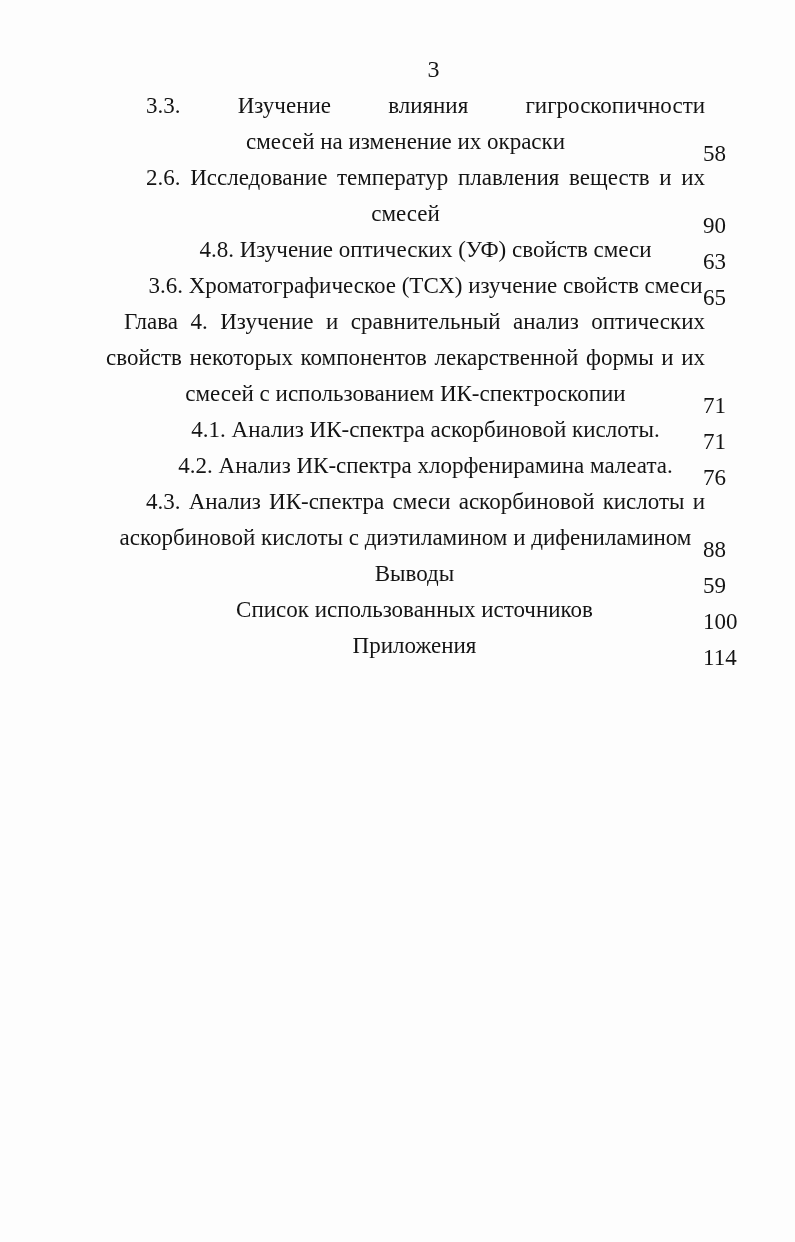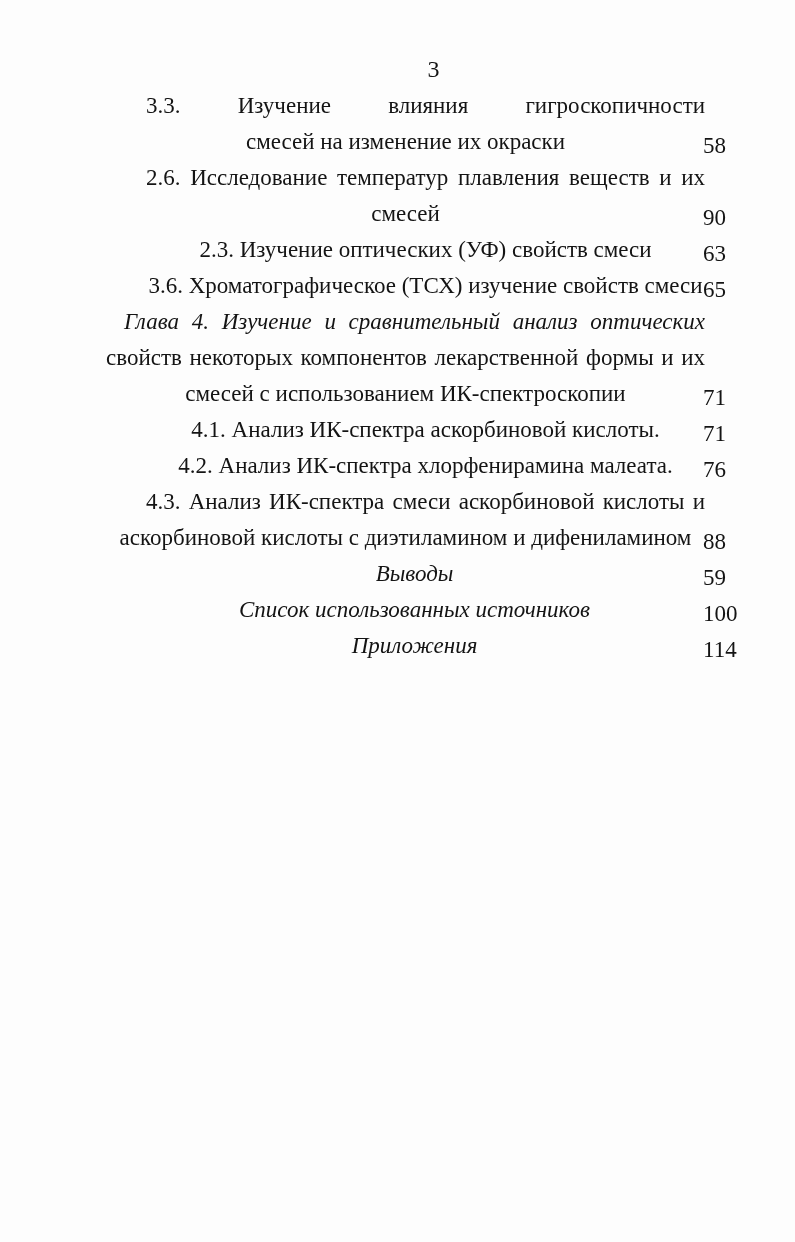--- a/index.html
+++ b/index.html
@@ -34,25 +34,25 @@
     margin-right: 28px;      
     font-size: 23px;
     line-height: 36px;
   }
   .justify {
     text-align: justify;
     text-align-last: justify;
   }
   .left { text-align: center; }
   .ind-40 { text-indent: 40px; }
-  .ind-18 { text-indent: 18px; font-style: italic; }
+  .ind-18 { text-indent: 18px; }
   .pageno {
     position: absolute;
     left: 597px;             
-    top: 4px;
+    top: 12px;
     font-size: 23px;
     line-height: 36px;
     white-space: nowrap;
   }
 </style>
 </head>
 <body>
 
 <div class="page">
   <div class="content">
@@ -69,21 +69,21 @@
 
     <div class="row">
       <span class="txt justify ind-40">2.6. Исследование температур плавления веществ и их</span>
     </div>
     <div class="row">
       <span class="txt left">смесей</span>
       <span class="pageno">90</span>
     </div>
 
     <div class="row">
-      <span class="txt left ind-40">2.3. Изучение оптических (УФ) свойств смеси</span>
+      <span class="txt left ind-40">4.8. Изучение оптических (УФ) свойств смеси</span>
       <span class="pageno">63</span>
     </div>
 
     <div class="row">
       <span class="txt left ind-40">3.6. Хроматографическое (ТСХ) изучение свойств смеси</span>
       <span class="pageno">65</span>
     </div>
 
     <div class="row">
       <span class="txt justify ind-18">Глава 4. Изучение и сравнительный анализ оптических</span>

